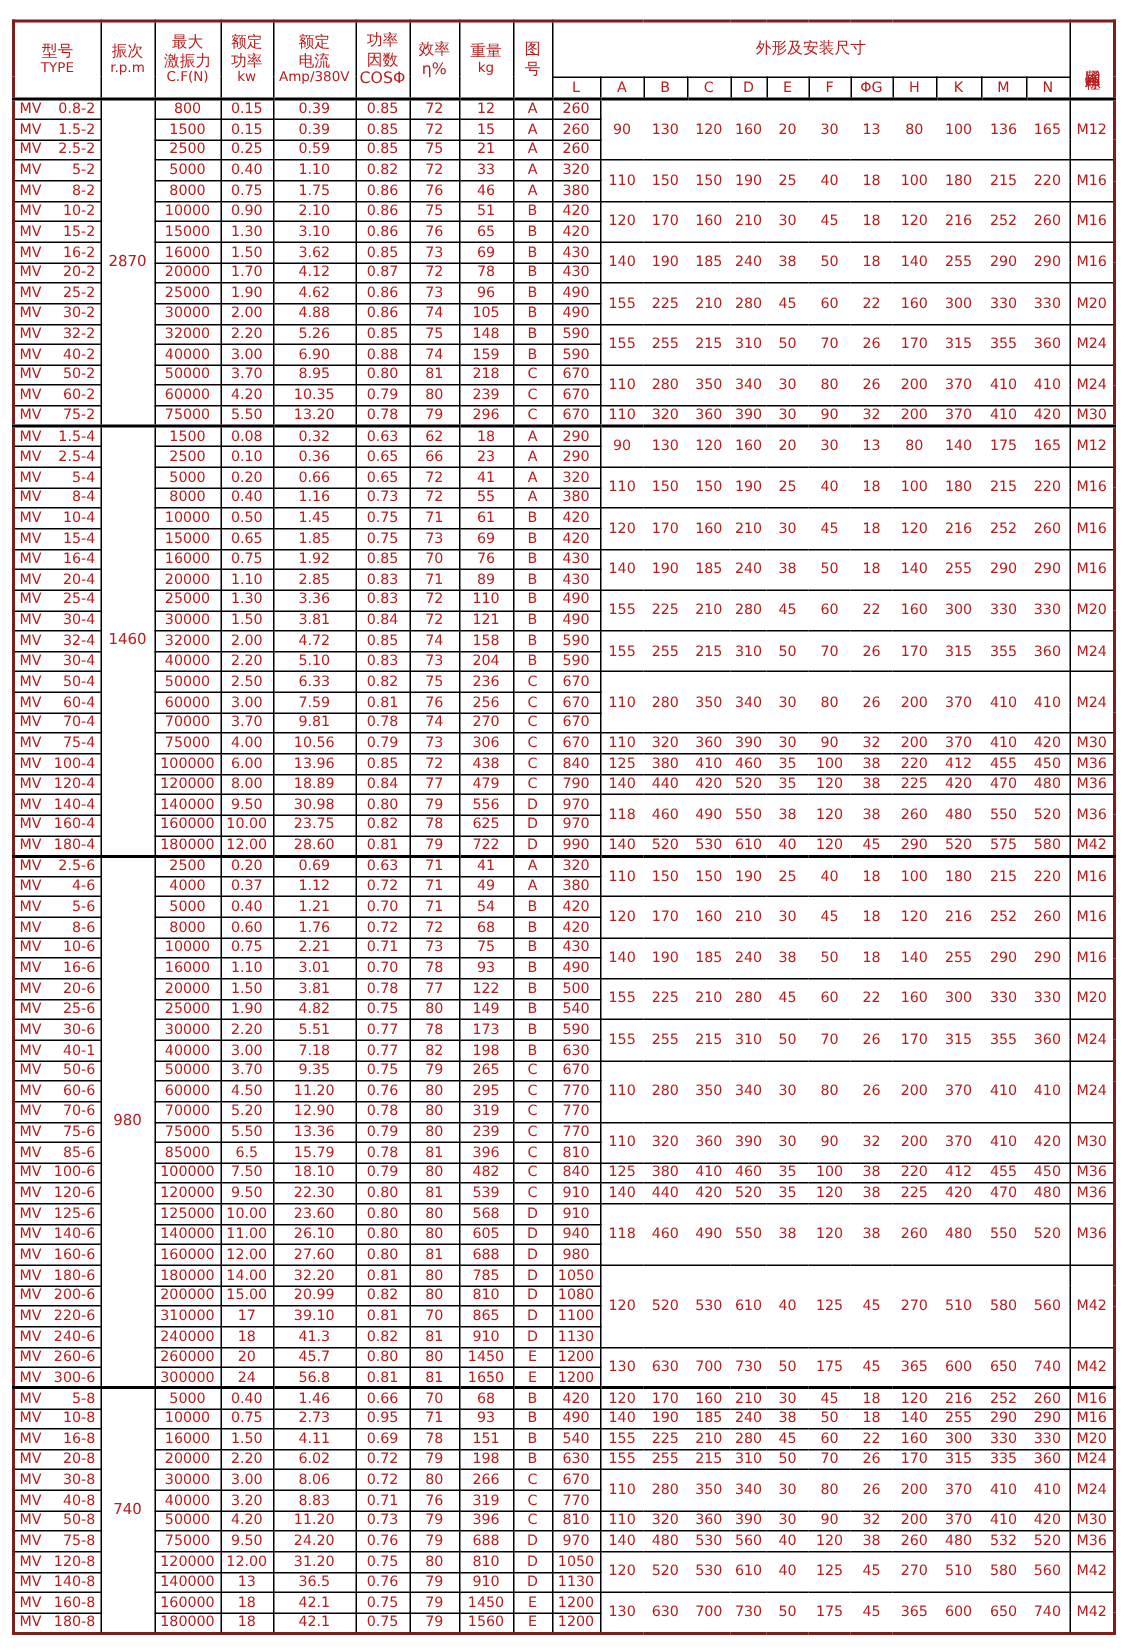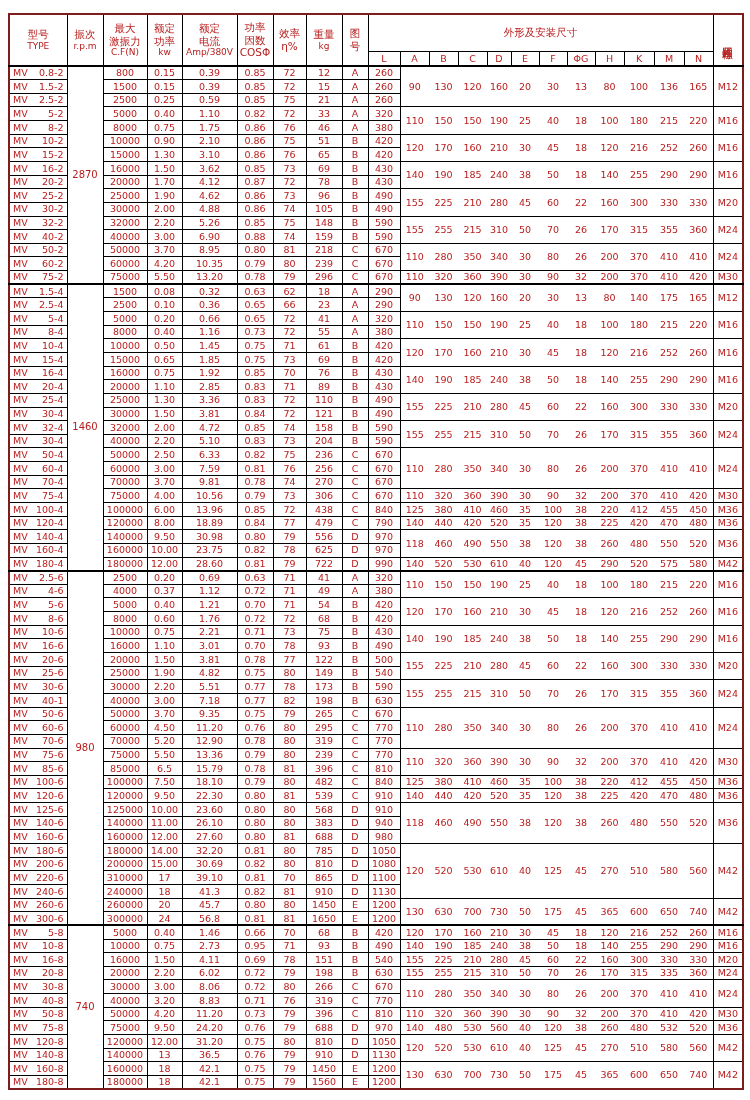--- a/index.html
+++ b/index.html
@@ -1365,21 +1365,21 @@
             <div class="mi">
               <span>MV</span>
               <span>140-6</span>
             </div>
           </td>
           <td>140000</td>
           <td>11.00</td>
           <td>26.10</td>
           <td>0.80</td>
           <td>80</td>
-          <td>383</td>
+          <td>605</td>
           <td>D</td>
           <td>940</td>
         </tr>
         <tr>
           <td class="model">
             <div class="mi">
               <span>MV</span>
               <span>160-6</span>
             </div>
           </td>
@@ -1422,21 +1422,21 @@
         </tr>
         <tr>
           <td class="model">
             <div class="mi">
               <span>MV</span>
               <span>200-6</span>
             </div>
           </td>
           <td>200000</td>
           <td>15.00</td>
-          <td>30.69</td>
+          <td>20.99</td>
           <td>0.82</td>
           <td>80</td>
           <td>810</td>
           <td>D</td>
           <td>1080</td>
         </tr>
         <tr>
           <td class="model">
             <div class="mi">
               <span>MV</span>

